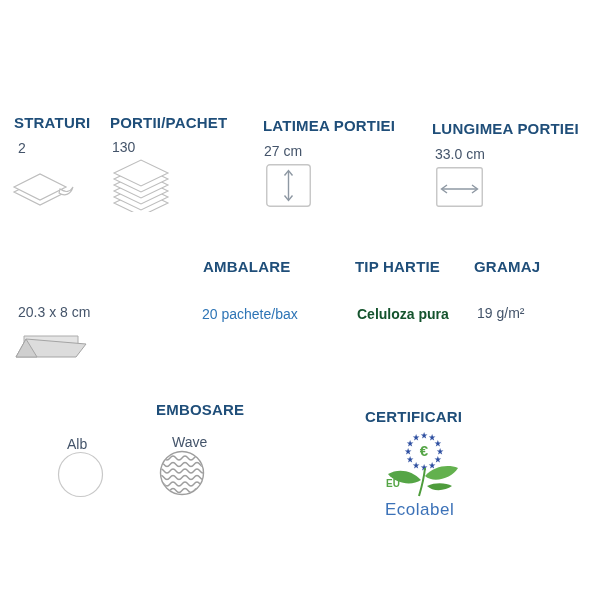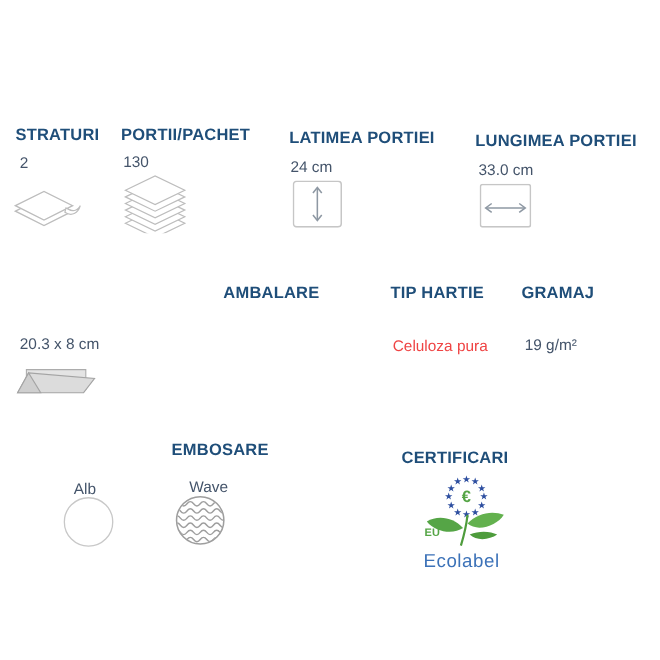--- a/index.html
+++ b/index.html
@@ -10,21 +10,21 @@
   }
   .spec-label{
     position:absolute;font-size:15px;font-weight:bold;color:#1F4E79;
     letter-spacing:0.2px;line-height:22px;white-space:nowrap;
   }
   .spec-label.wrap{white-space:normal;}
   .spec-value{
     position:absolute;font-size:14px;color:#44546A;white-space:nowrap;
   }
   .spec-value.blue{color:#2E75B6;}
-  .spec-value.teal{color:#ef4444;}
+  .spec-value.teal{color:#14532d;font-weight:bold;}
   .icon{position:absolute;}
   svg{display:block;}
   .eco-star{font-size:7.5px;font-weight:bold;fill:#2E4FA0;}
   .eco-euro{font-size:15px;font-weight:bold;fill:#55A546;}
   .eco-eu{font-size:10px;font-weight:bold;fill:#55A546;}
   .eco-name{font-size:17px;fill:#3C72B8;letter-spacing:0.5px;}
 </style>
 </head>
 <body>
 
@@ -47,21 +47,21 @@
       <polygon points="8,47 35,34 62,47 35,60" fill="#ffffff" stroke="#BDBDBD" stroke-width="1.1"></polygon>
       <polygon points="8,41 35,28 62,41 35,54" fill="#ffffff" stroke="#BDBDBD" stroke-width="1.1"></polygon>
       <polygon points="8,35 35,22 62,35 35,48" fill="#ffffff" stroke="#BDBDBD" stroke-width="1.1"></polygon>
       <polygon points="8,29 35,16 62,29 35,42" fill="#ffffff" stroke="#BDBDBD" stroke-width="1.1"></polygon>
       <polygon points="8,23 35,10 62,23 35,36" fill="#ffffff" stroke="#BDBDBD" stroke-width="1.1"></polygon>
       <polygon points="8,17 35,4 62,17 35,30" fill="#ffffff" stroke="#BDBDBD" stroke-width="1.1"></polygon>
     </svg>
   </div>
 
   <div class="spec-label" style="left:263px;top:95px">LATIMEA PORTIEI</div>
-  <div class="spec-value" style="left:264px;top:123px">24 cm</div>
+  <div class="spec-value" style="left:264px;top:123px">27 cm</div>
   <div class="icon" style="left:266px;top:144px">
     <svg width="45" height="43" viewBox="0 0 45 43">
       <rect x="0.75" y="0.75" width="43.5" height="41.5" rx="3" fill="#ffffff" stroke="#C6C6C6" stroke-width="1.4"></rect>
       <line x1="22.5" y1="7" x2="22.5" y2="36" stroke="#8E98A3" stroke-width="1.4"></line>
       <polyline points="18.5,11.5 22.5,6.5 26.5,11.5" fill="none" stroke="#8E98A3" stroke-width="1.4"></polyline>
       <polyline points="18.5,31.5 22.5,36.5 26.5,31.5" fill="none" stroke="#8E98A3" stroke-width="1.4"></polyline>
     </svg>
   </div>
 
   <div class="spec-label" style="left:432px;top:98px">LUNGIMEA PORTIEI</div>
@@ -78,20 +78,21 @@
   <div class="spec-value" style="left:18px;top:284px">20.3 x 8 cm</div>
   <div class="icon" style="left:10px;top:310px">
     <svg width="80" height="34" viewBox="0 0 80 34">
       <polygon points="14,6 68,6 68,24 14,24" fill="#E4E4E4" stroke="#ACACAC" stroke-width="1"></polygon>
       <polygon points="6,27 16,9 76,14 66,27" fill="#DCDCDC" stroke="#A4A4A4" stroke-width="1"></polygon>
       <polygon points="6,27 16,9 27,27" fill="#CFCFCF" stroke="#A4A4A4" stroke-width="1"></polygon>
     </svg>
   </div>
 
   <div class="spec-label" style="left:203px;top:236px">AMBALARE</div>
+  <div class="spec-value blue" style="left:202px;top:286px">20 pachete/bax</div>
 
   <div class="spec-label" style="left:355px;top:236px">TIP HARTIE</div>
   <div class="spec-value teal" style="left:357px;top:286px">Celuloza pura</div>
 
   <div class="spec-label" style="left:474px;top:236px">GRAMAJ</div>
   <div class="spec-value" style="left:477px;top:285px">19 g/m²</div>
 
   <div class="spec-value" style="left:67px;top:416px">Alb</div>
   <div class="icon" style="left:57px;top:431px">
     <svg width="47" height="47" viewBox="0 0 47 47">

